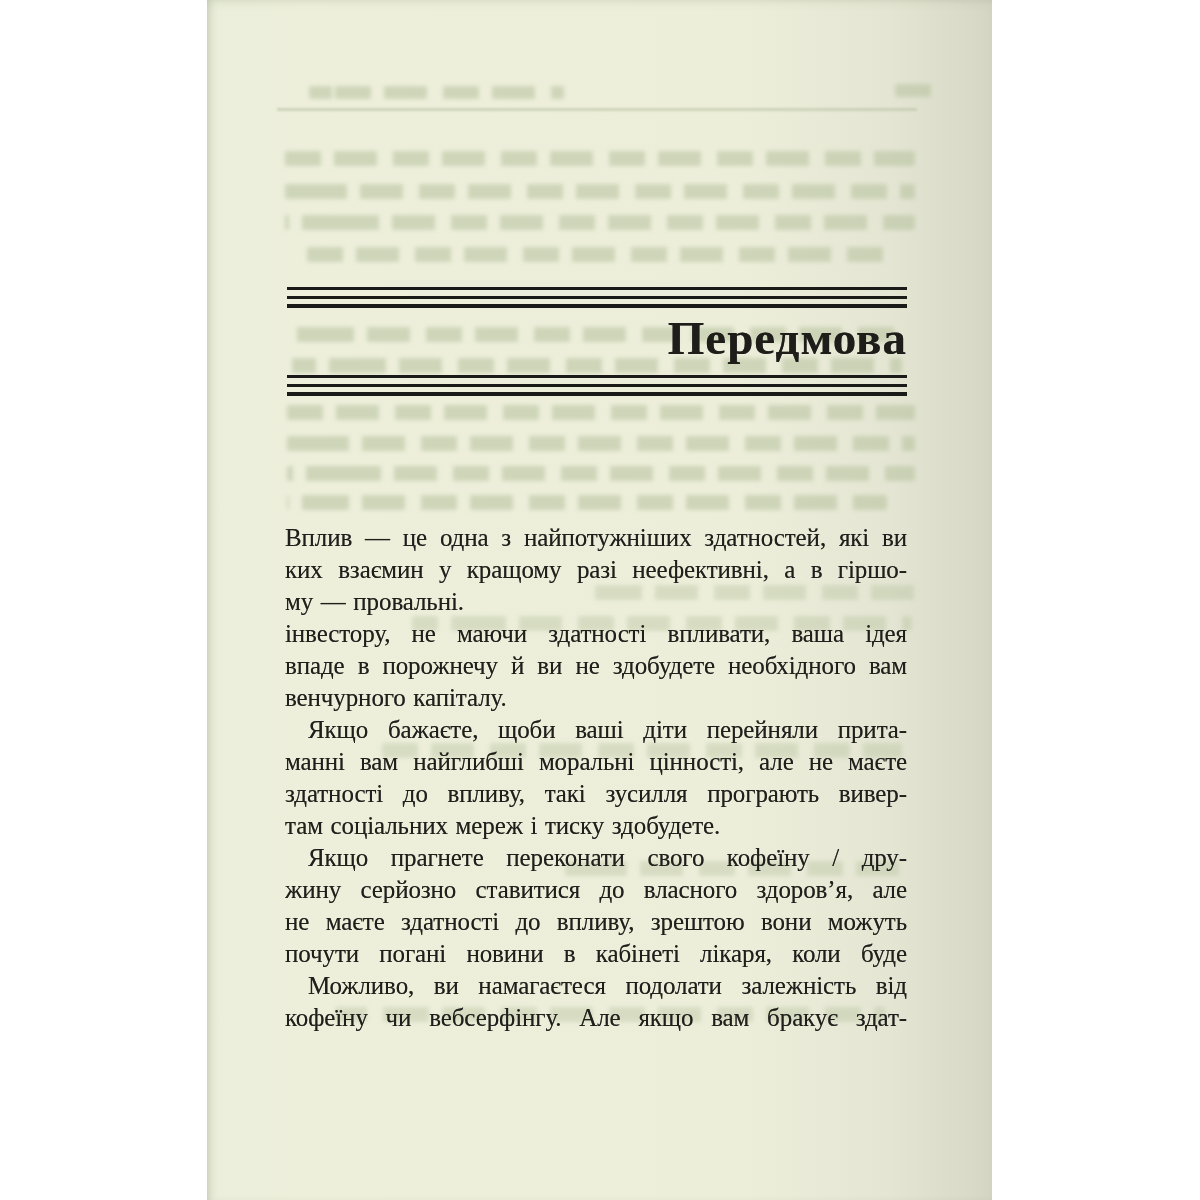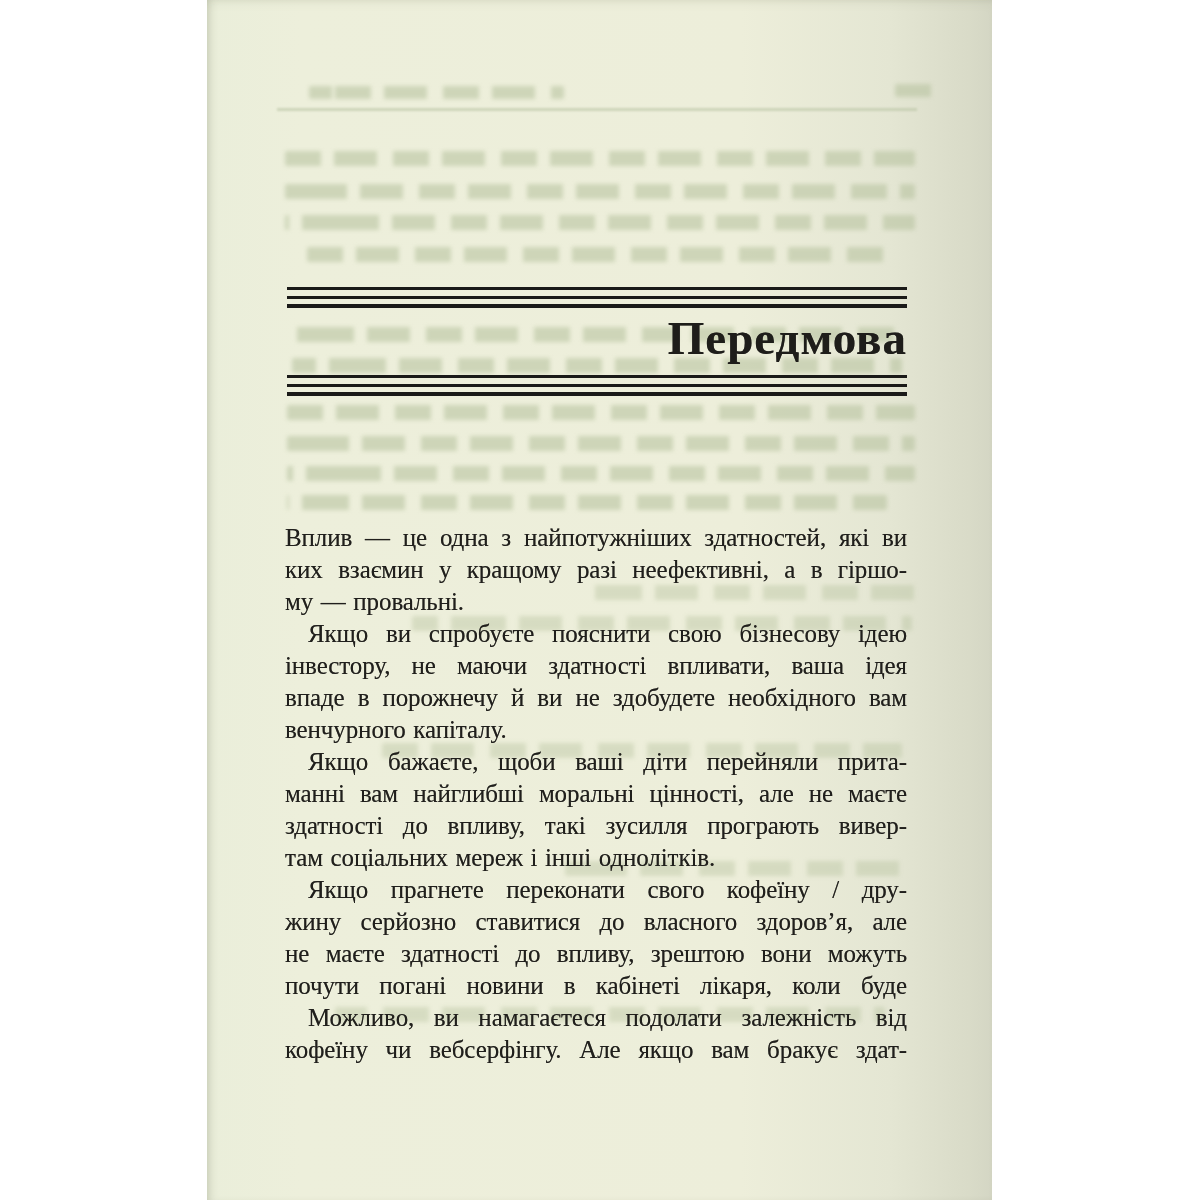--- a/index.html
+++ b/index.html
@@ -124,28 +124,27 @@
   <div class="ghost alt" style="top:585px;  left:373px; width:335px; opacity:0.4;"></div>
   <div class="ghost alt2" style="top:616px;  left:205px; width:500px; opacity:0.4;"></div>
   <div class="ghost" style="top:743px;  left:175px; width:520px; opacity:0.4;"></div>
   <div class="ghost alt" style="top:861px;  left:358px; width:350px; opacity:0.4;"></div>
   <div class="ghost alt2" style="top:1007px; left:128px; width:550px; opacity:0.4;"></div>
 
   <div class="body-text">
       <div class="line">Вплив — це одна з найпотужніших здатностей, які ви</div>
       <div class="line">ких взаємин у кращому разі неефективні, а в гіршо-</div>
       <div class="line para-end">му — провальні.</div>
-      <div class="line indent">Якщо ви спробуєте пояснити свою бізнесову ідею</div>
       <div class="line">інвестору, не маючи здатності впливати, ваша ідея</div>
       <div class="line">впаде в порожнечу й ви не здобудете необхідного вам</div>
       <div class="line para-end">венчурного капіталу.</div>
       <div class="line indent">Якщо бажаєте, щоби ваші діти перейняли прита-</div>
       <div class="line">манні вам найглибші моральні цінності, але не маєте</div>
       <div class="line">здатності до впливу, такі зусилля програють вивер-</div>
-      <div class="line para-end">там соціальних мереж і інші однолітків.</div>
+      <div class="line para-end">там соціальних мереж і тиску здобудете.</div>
       <div class="line indent">Якщо прагнете переконати свого кофеїну / дру-</div>
       <div class="line">жину серйозно ставитися до власного здоров’я, але</div>
       <div class="line">не маєте здатності до впливу, зрештою вони можуть</div>
       <div class="line">почути погані новини в кабінеті лікаря, коли буде</div>
       <div class="line indent">Можливо, ви намагаєтеся подолати залежність від</div>
       <div class="line">кофеїну чи вебсерфінгу. Але якщо вам бракує здат-</div>
     </div>
 
 </div>
 

